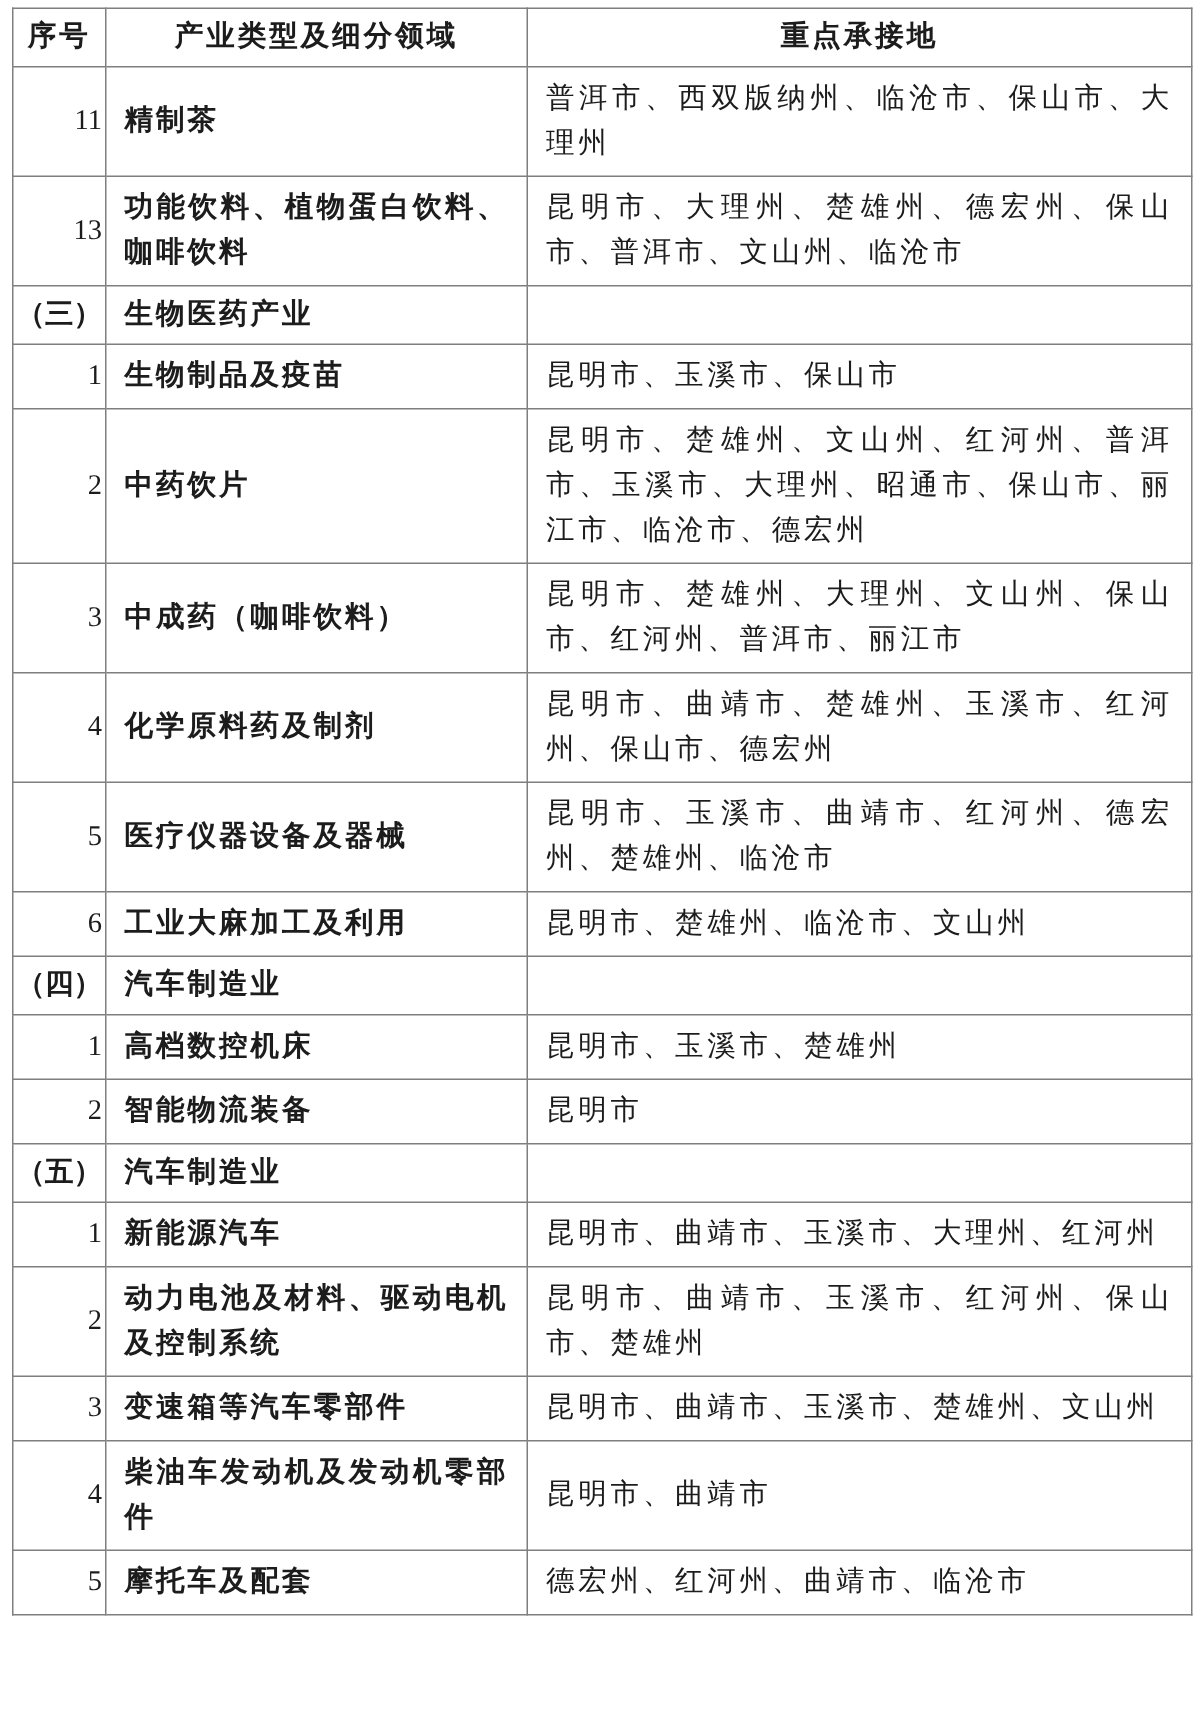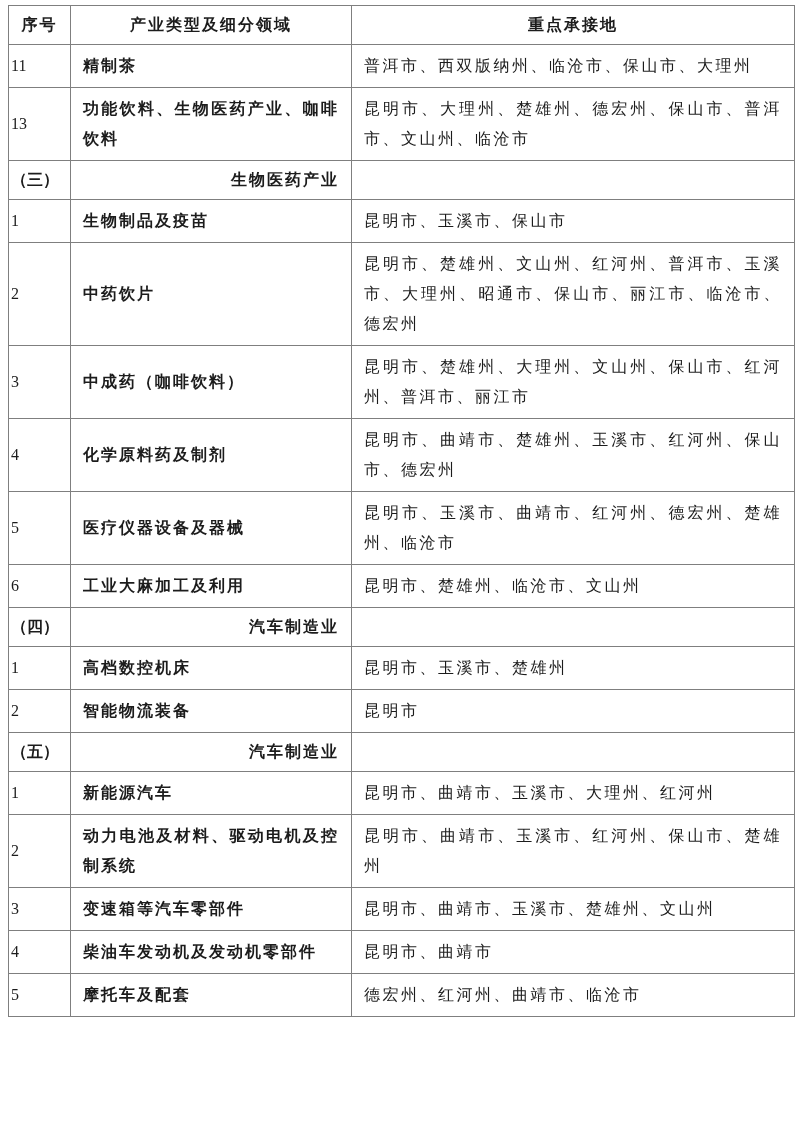--- a/index.html
+++ b/index.html
@@ -25,34 +25,34 @@
     border-collapse: collapse;
     table-layout: fixed;
     color: #1c1c1c;
   }
   table.doc-table col.c-no   { width: 62px; }
   table.doc-table col.c-ind  { width: 281px; }
   table.doc-table col.c-loc  { width: 443px; }
   table.doc-table th,
   table.doc-table td {
     border: 1px solid #7f7f7f;
-    font-size: 16px;
+    font-size: 19px;
     line-height: 30px;
     vertical-align: middle;
     background: #ffffff;
     word-break: break-all;
   }
   table.doc-table th {
     font-weight: bold;
     text-align: center;
     padding: 4px 4px;
     letter-spacing: 2px;
   }
   td.no-cell {
-    text-align: left;
+    text-align: right;
     padding: 6px 2px;
     letter-spacing: 0;
     white-space: nowrap;
     overflow: hidden;
   }
   td.ind-cell {
     text-align: justify;
     padding: 6px 12px;
     letter-spacing: 2px;
     font-weight: bold;
@@ -61,21 +61,21 @@
     text-align: justify;
     padding: 6px 12px;
     letter-spacing: 2.5px;
   }
   tr.section-row td {
     font-weight: bold;
     padding-top: 4px;
     padding-bottom: 4px;
   }
   tr.section-row td.ind-cell {
-    text-align: right;
+    text-align: left;
   }
 </style>
 </head>
 <body>
 
 <div class="page">
   <table class="doc-table">
     <colgroup>
       <col class="c-no">
       <col class="c-ind">
@@ -89,21 +89,21 @@
       </tr>
     </thead>
     <tbody id="table-body">
         <tr>
     <td class="no-cell">11</td>
     <td class="ind-cell">精制茶</td>
     <td class="loc-cell">普洱市、西双版纳州、临沧市、保山市、大理州</td>
   </tr>
         <tr>
     <td class="no-cell">13</td>
-    <td class="ind-cell">功能饮料、生物医药产业、咖啡饮料</td>
+    <td class="ind-cell">功能饮料、植物蛋白饮料、咖啡饮料</td>
     <td class="loc-cell">昆明市、大理州、楚雄州、德宏州、保山市、普洱市、文山州、临沧市</td>
   </tr>
         <tr class="section-row">
     <td class="no-cell">（三）</td>
     <td class="ind-cell">生物医药产业</td>
     <td class="loc-cell"></td>
   </tr>
         <tr>
     <td class="no-cell">1</td>
     <td class="ind-cell">生物制品及疫苗</td>

